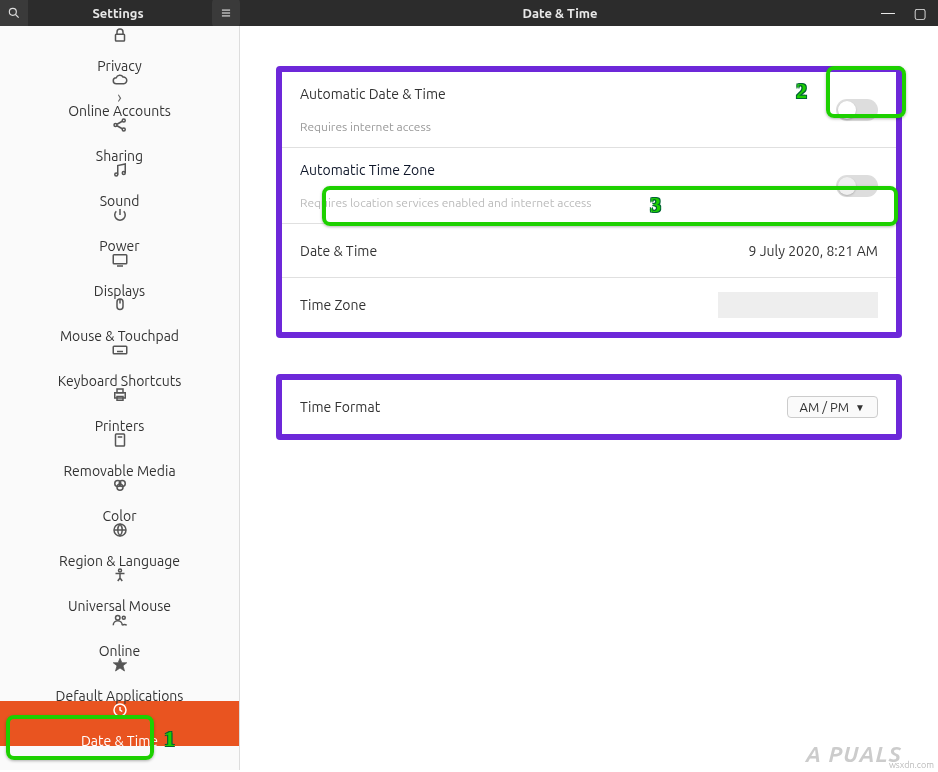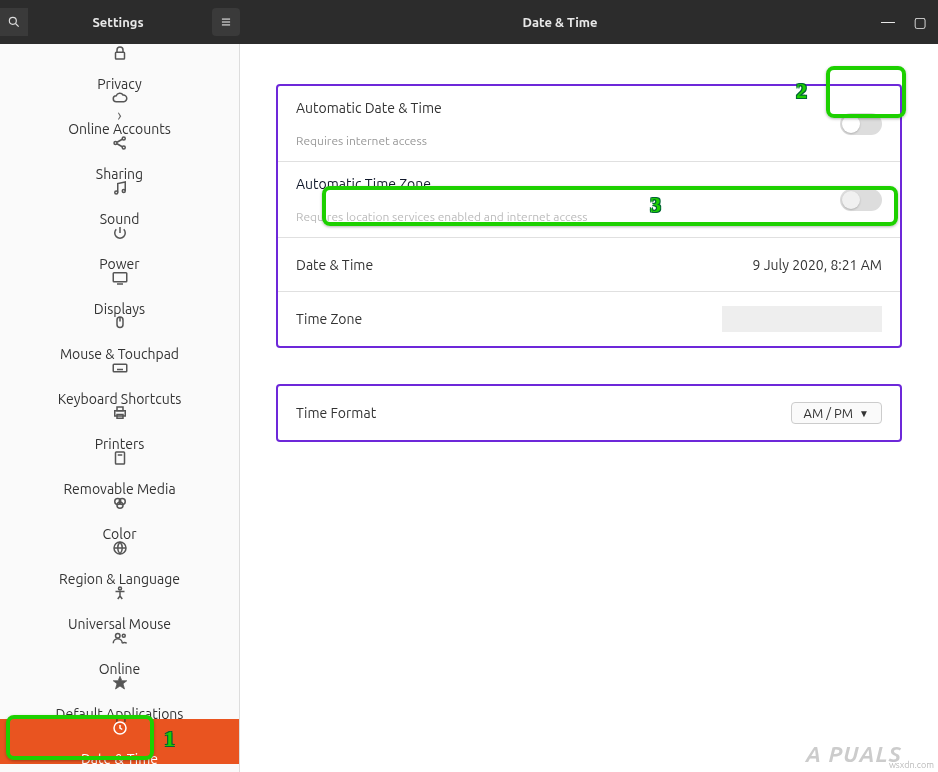--- a/index.html
+++ b/index.html
@@ -1,35 +1,35 @@
 <!DOCTYPE html>
 <html><head>
 <meta charset="utf-8">
 <style>
 * { box-sizing: border-box; margin: 0; padding: 0; }
 body { font-family: Ubuntu, "Segoe UI", sans-serif; font-size: 14px; color: #333; background: #fff; width: 938px; height: 772px; overflow: hidden; position: relative; }
 
-.titlebar { height: 44px; background: #2c2c2c; display: flex; align-items: center; color: #e8e8e8; }
+.titlebar { height: 26px; background: #2c2c2c; display: flex; align-items: center; color: #e8e8e8; }
 .titlebar .search-btn { width: 28px; height: 28px; display: flex; align-items: center; justify-content: center; background: #3a3a3a; }
 .titlebar .app-title { flex: 0 0 auto; width: 180px; text-align: center; font-weight: bold; font-size: 13px; }
 .titlebar .menu-btn { width: 28px; height: 28px; display: flex; align-items: center; justify-content: center; background: #3a3a3a; border-radius: 4px; margin-left: 4px; }
 .titlebar .win-title { flex: 1; text-align: center; font-weight: bold; font-size: 13px; }
 .titlebar .win-controls { display: flex; gap: 16px; padding-right: 10px; }
 .titlebar .win-controls span { width: 16px; text-align: center; cursor: default; }
 
 .main { display: flex; height: calc(100% - 28px); }
 .sidebar { width: 240px; border-right: 1px solid #ddd; background: #fafafa; overflow-y: auto; position: relative; }
 .sidebar-item { height: 45px; padding: 0 16px; display: flex; align-items: center; gap: 14px; cursor: default; color: #333; flex-direction: column; }
 .sidebar-item.active { background: #e95420; color: #fff; }
 .sidebar-item .icon { width: 18px; height: 18px; display: flex; align-items: center; justify-content: center; flex-shrink: 0; }
 .sidebar-item .label { flex: 1; font-size: 14px; }
 .sidebar-item .chevron { font-size: 16px; color: #666; }
 
 .content { flex: 1; padding: 40px 36px 36px 36px; background: #fff; position: relative; }
-.panel { border: 2px solid #6d28d9; border-radius: 4px; background: #fff; }
+.panel { border: 6px solid #6d28d9; border-radius: 4px; background: #fff; }
 .panel + .panel { margin-top: 36px; }
 .row { border-bottom: 1px solid #e0e0e0; padding: 14px 18px; display: flex; align-items: center; min-height: 54px; }
 .row:last-child { border-bottom: none; }
 .row.disabled { color: #aaa; }
 .row .row-text { flex: 1; }
 .row .row-title { font-size: 14px; }
 .row .row-sub { font-size: 12px; color: #999; margin-top: 18px; }
 .row.disabled .row-title { color: #0f172a; }
 .row.disabled .row-sub { color: #bbb; }
 .row .row-value { font-size: 14px; color: #333; }

